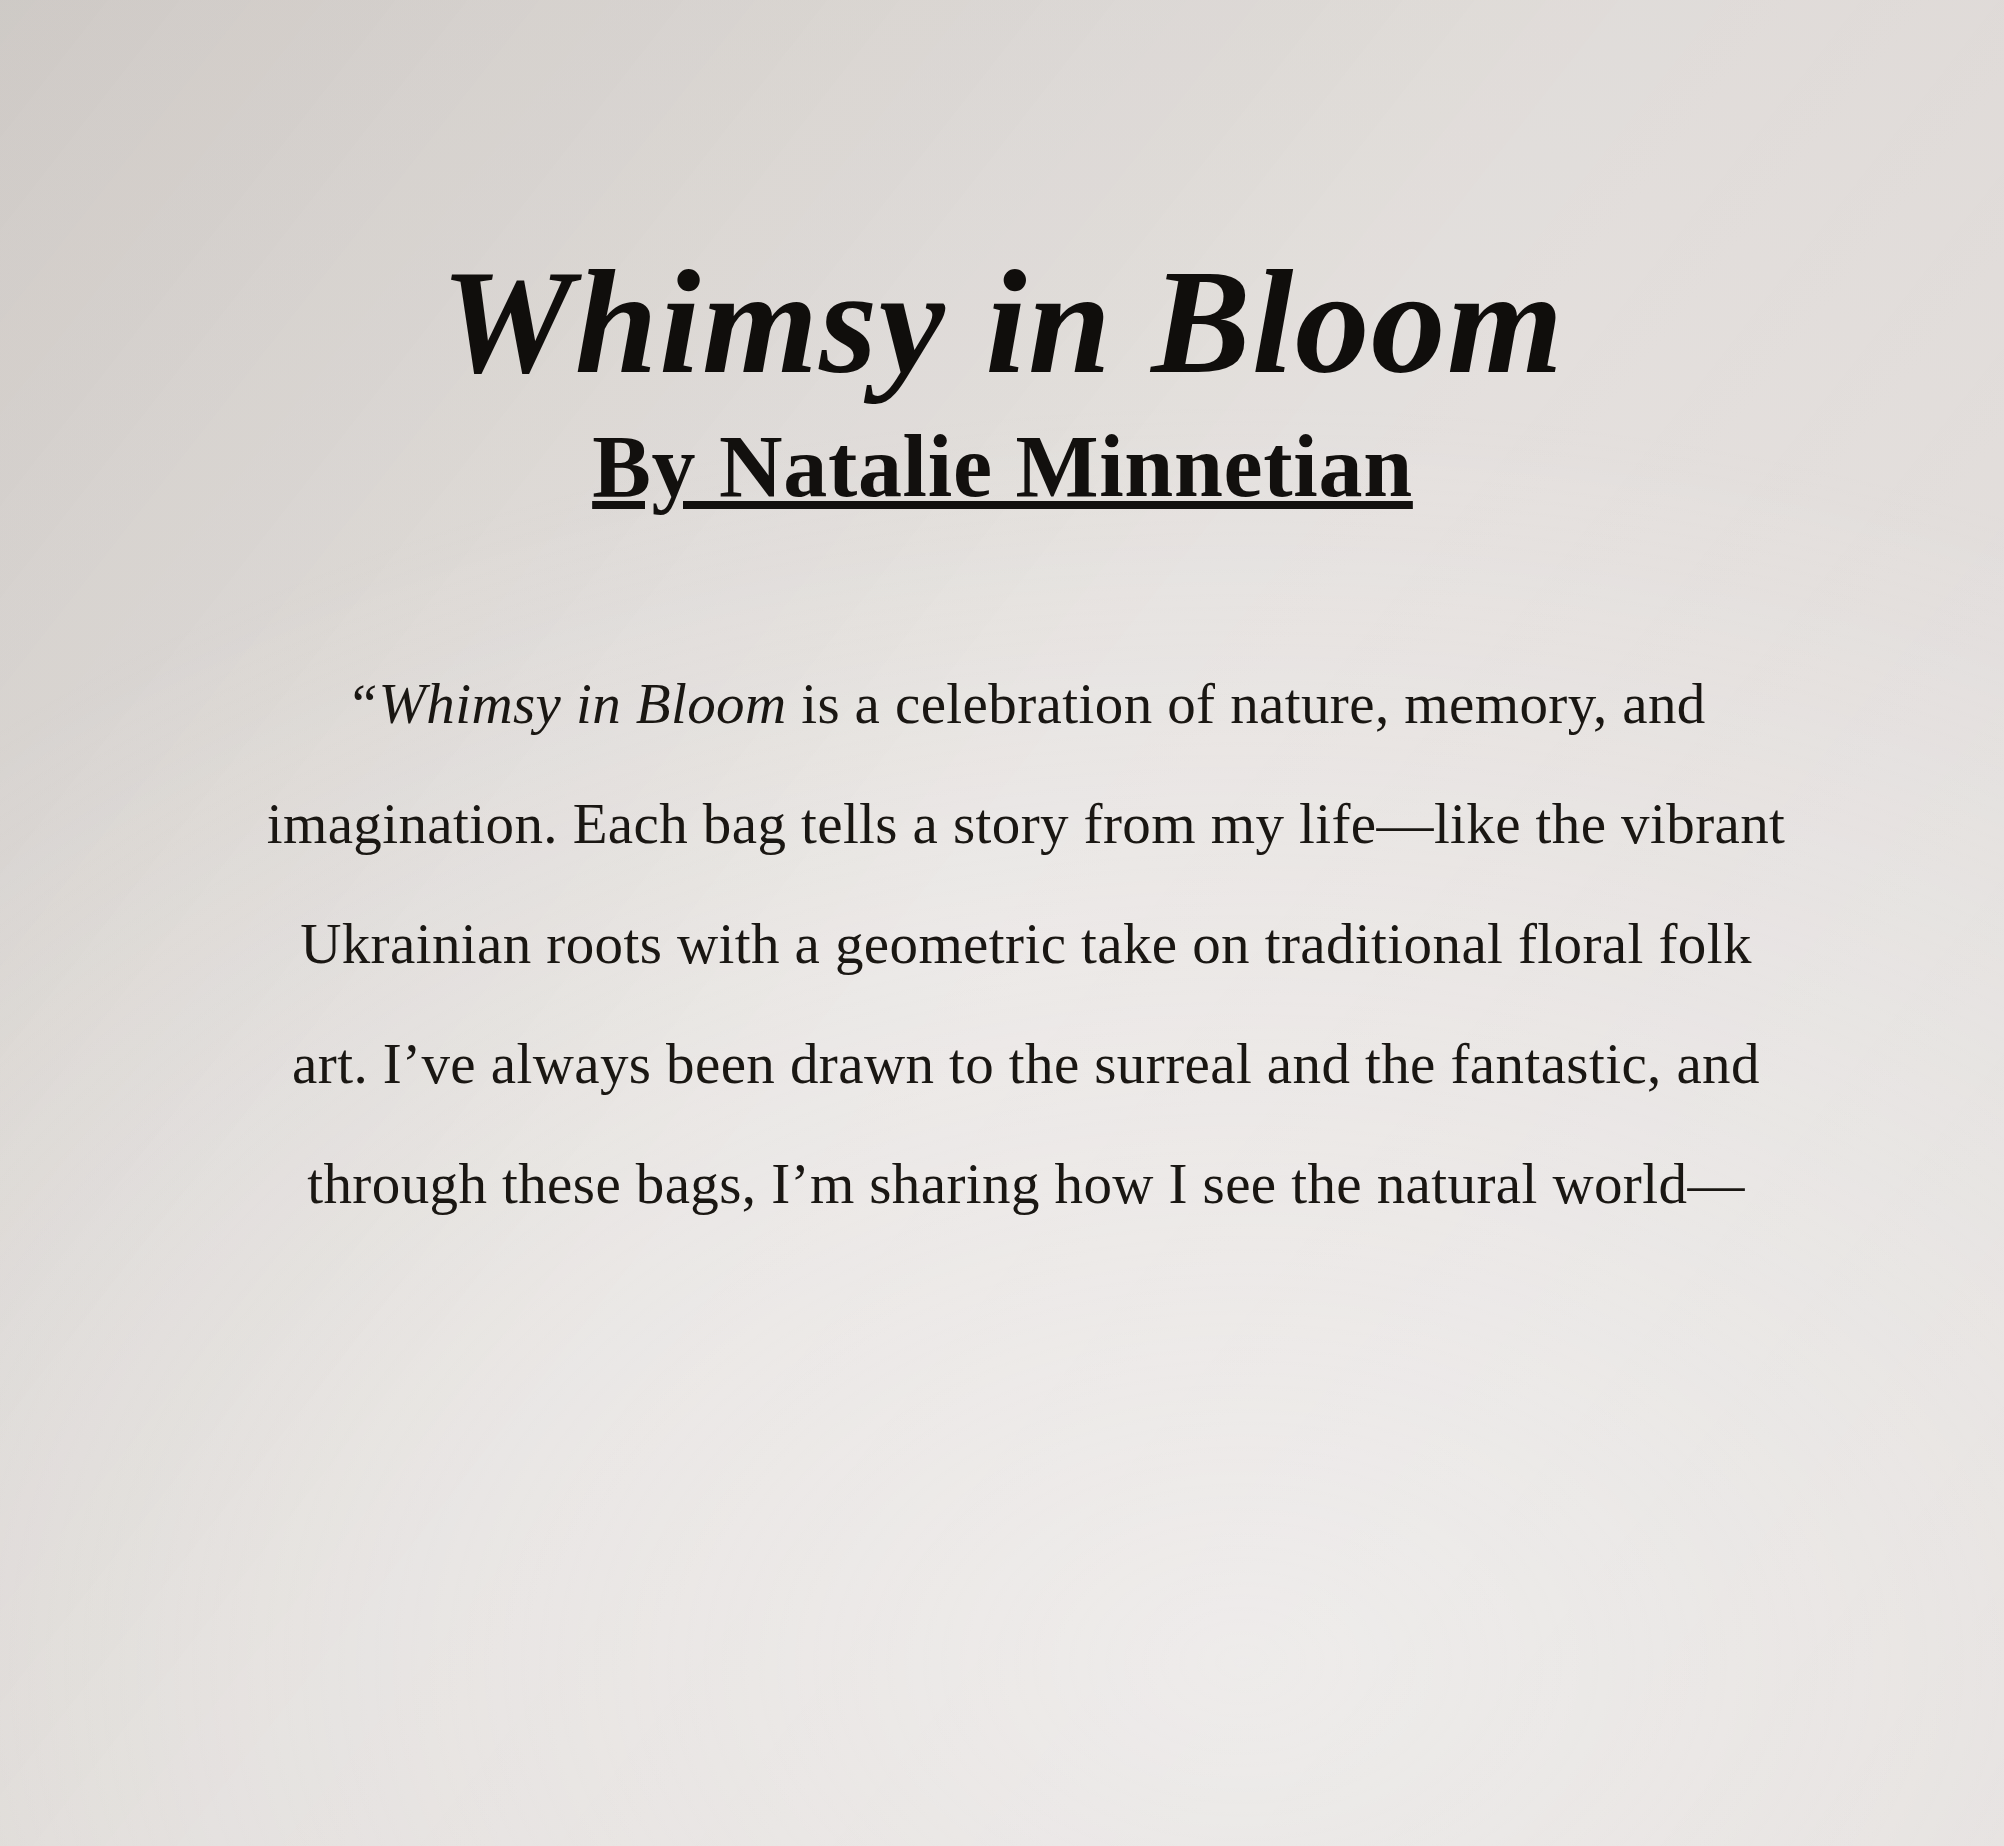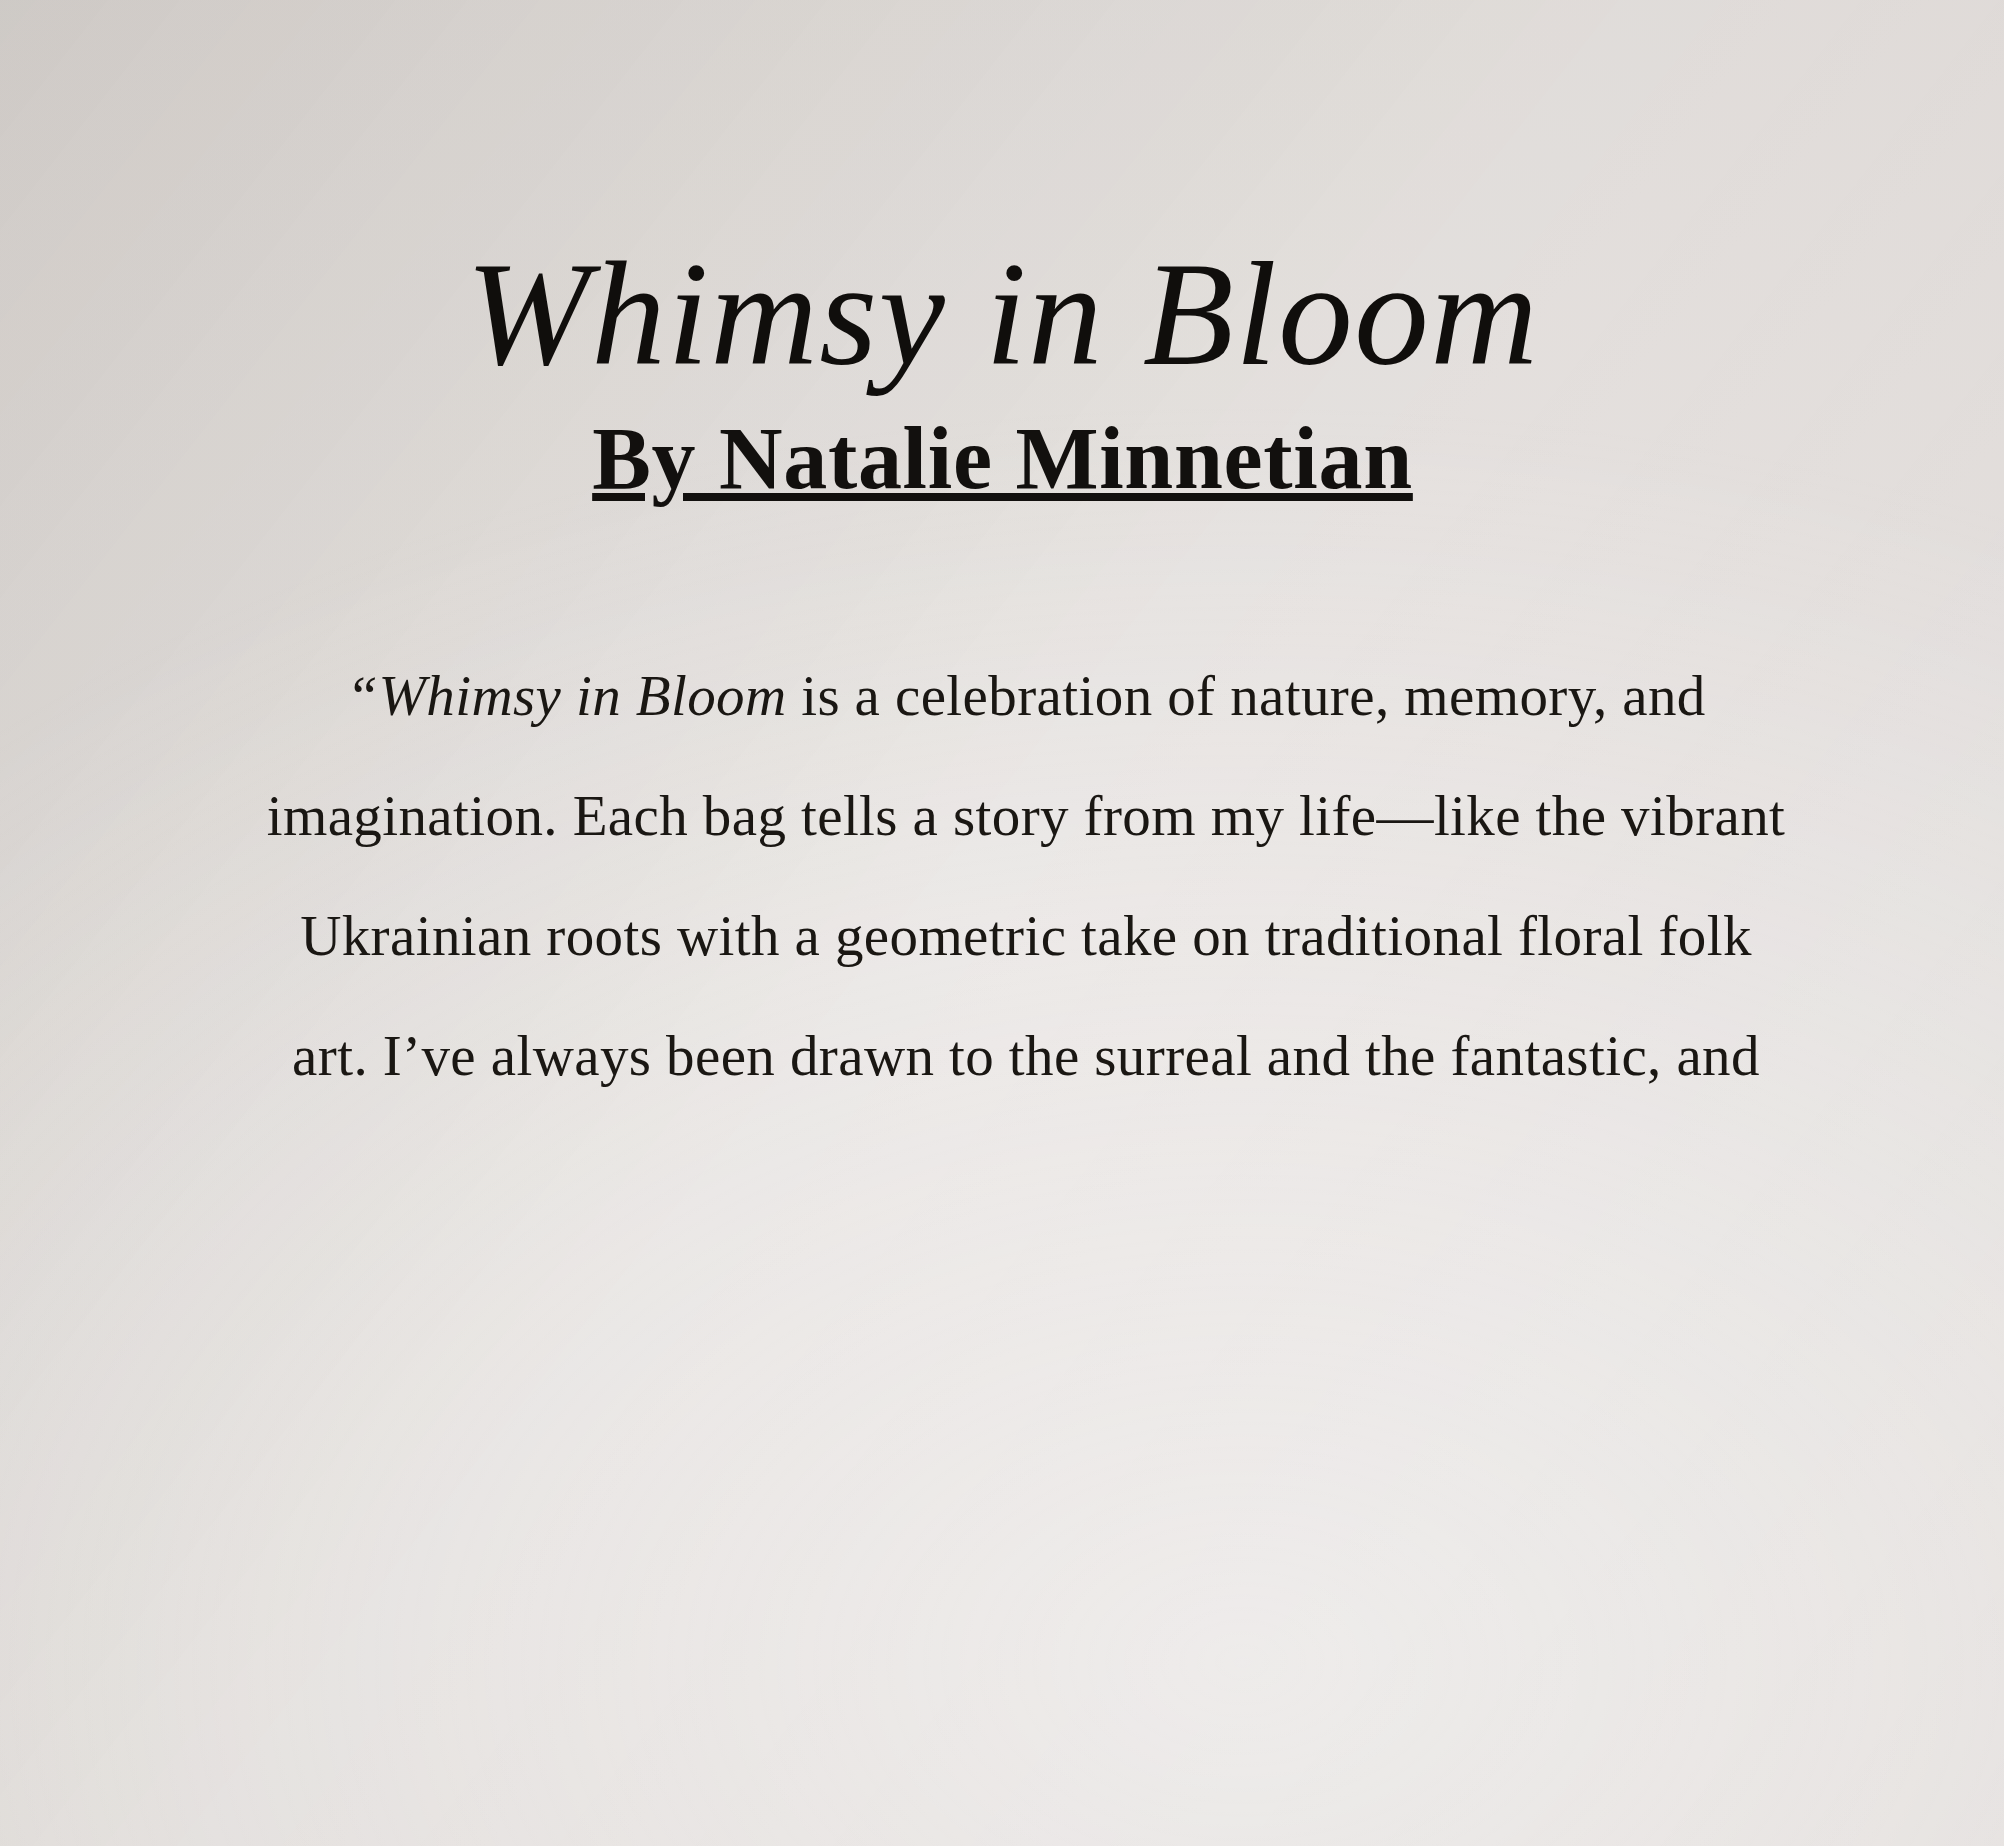--- a/index.html
+++ b/index.html
@@ -18,25 +18,25 @@
     font-family: "Liberation Serif", "DejaVu Serif", serif;
   }
   .card {
     position: relative;
     width: 100%;
     height: 100%;
     text-align: center;
     color: #171411;
   }
   .title {
-    margin: 0;
+    margin: 8px;
     padding-top: 239px;
     font-size: 149px;
     line-height: 1;
-    font-weight: 400;
+    font-weight: 700;
     font-style: italic;
     letter-spacing: 1.5px;
     color: #100e0c;
     text-align: center;
   }
   .byline {
     margin: 27px 0 0 0;
     font-size: 88px;
     line-height: 1;
     font-weight: 700;
@@ -66,15 +66,16 @@
   <h1 class="title">Whimsy in Bloom</h1>
 
   <h2 class="byline">By Natalie Minnetian</h2>
 
   <div class="quote">
     <div class="quote-line"><span class="quote-lead">“Whimsy in Bloom</span><span> is a celebration of nature, memory, and</span></div>
 
     <div class="quote-line">imagination. Each bag tells a story from my life—like the vibrant</div>
     <div class="quote-line">Ukrainian roots with a geometric take on traditional floral folk</div>
     <div class="quote-line">art. I’ve always been drawn to the surreal and the fantastic, and</div>
+    <div class="quote-line">through these bags, I’m sharing how I see the natural world—</div>
   </div>
 </div>
 
 
 </body></html>

